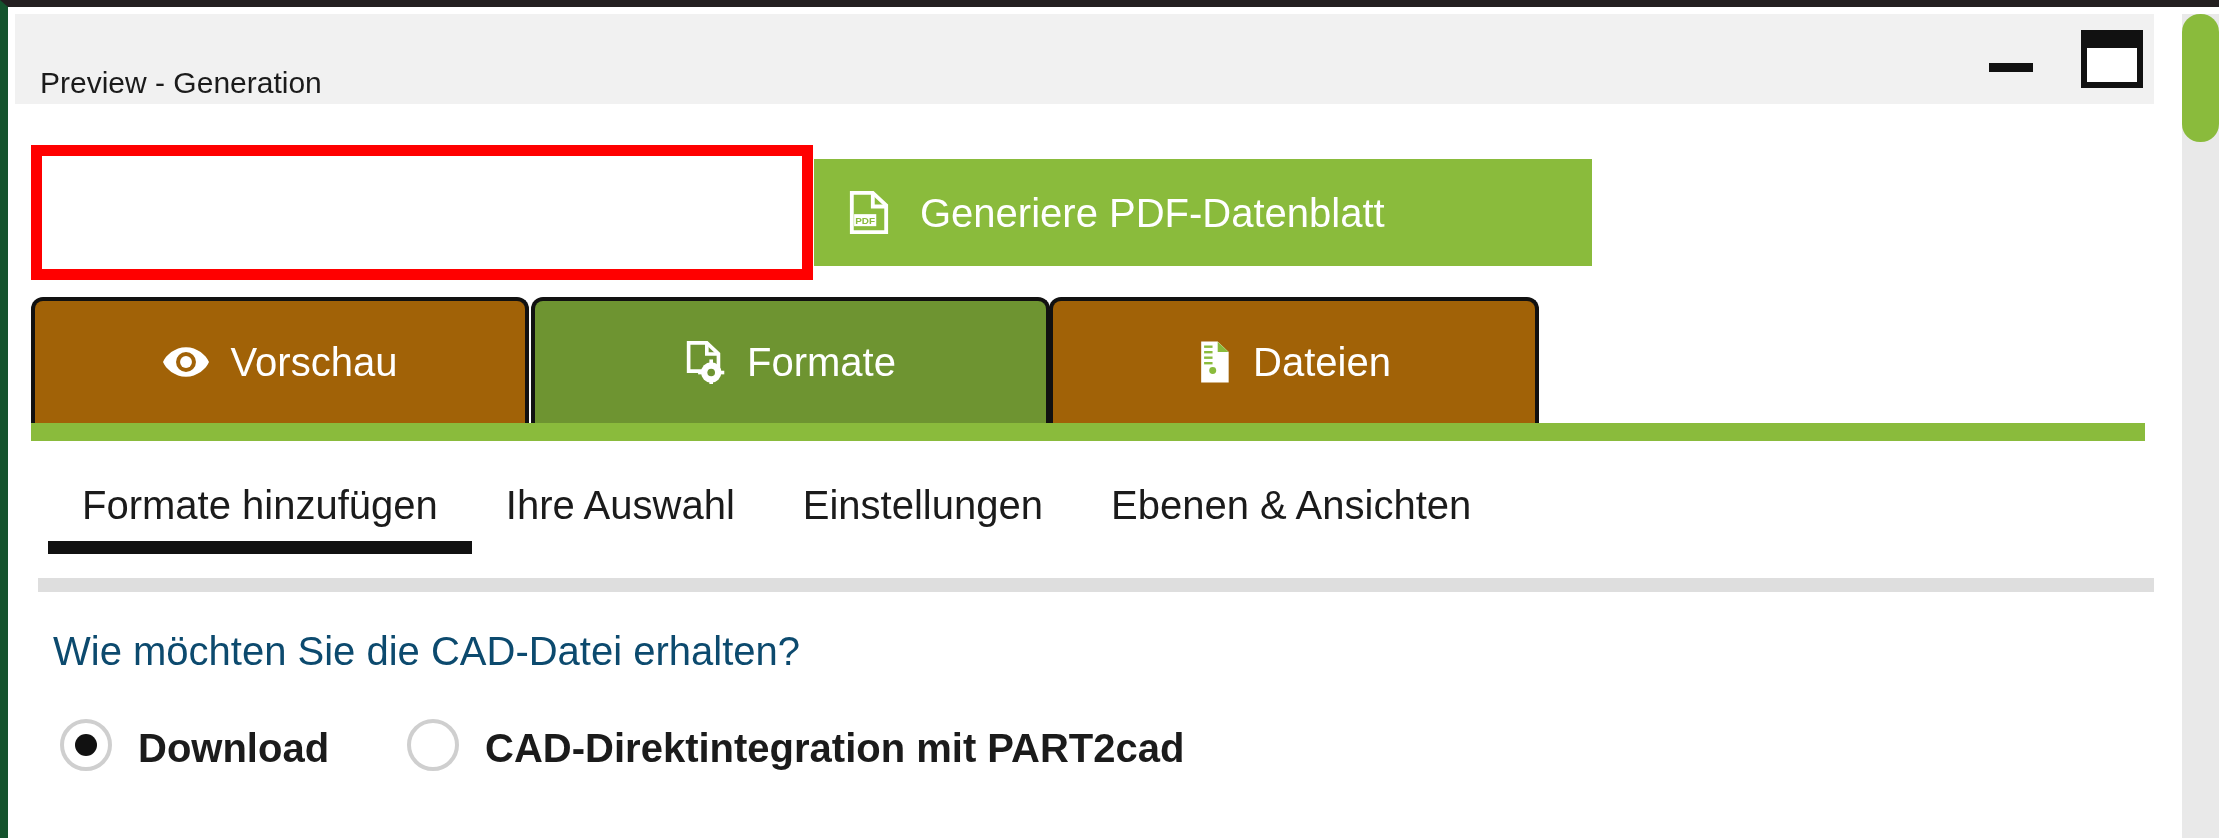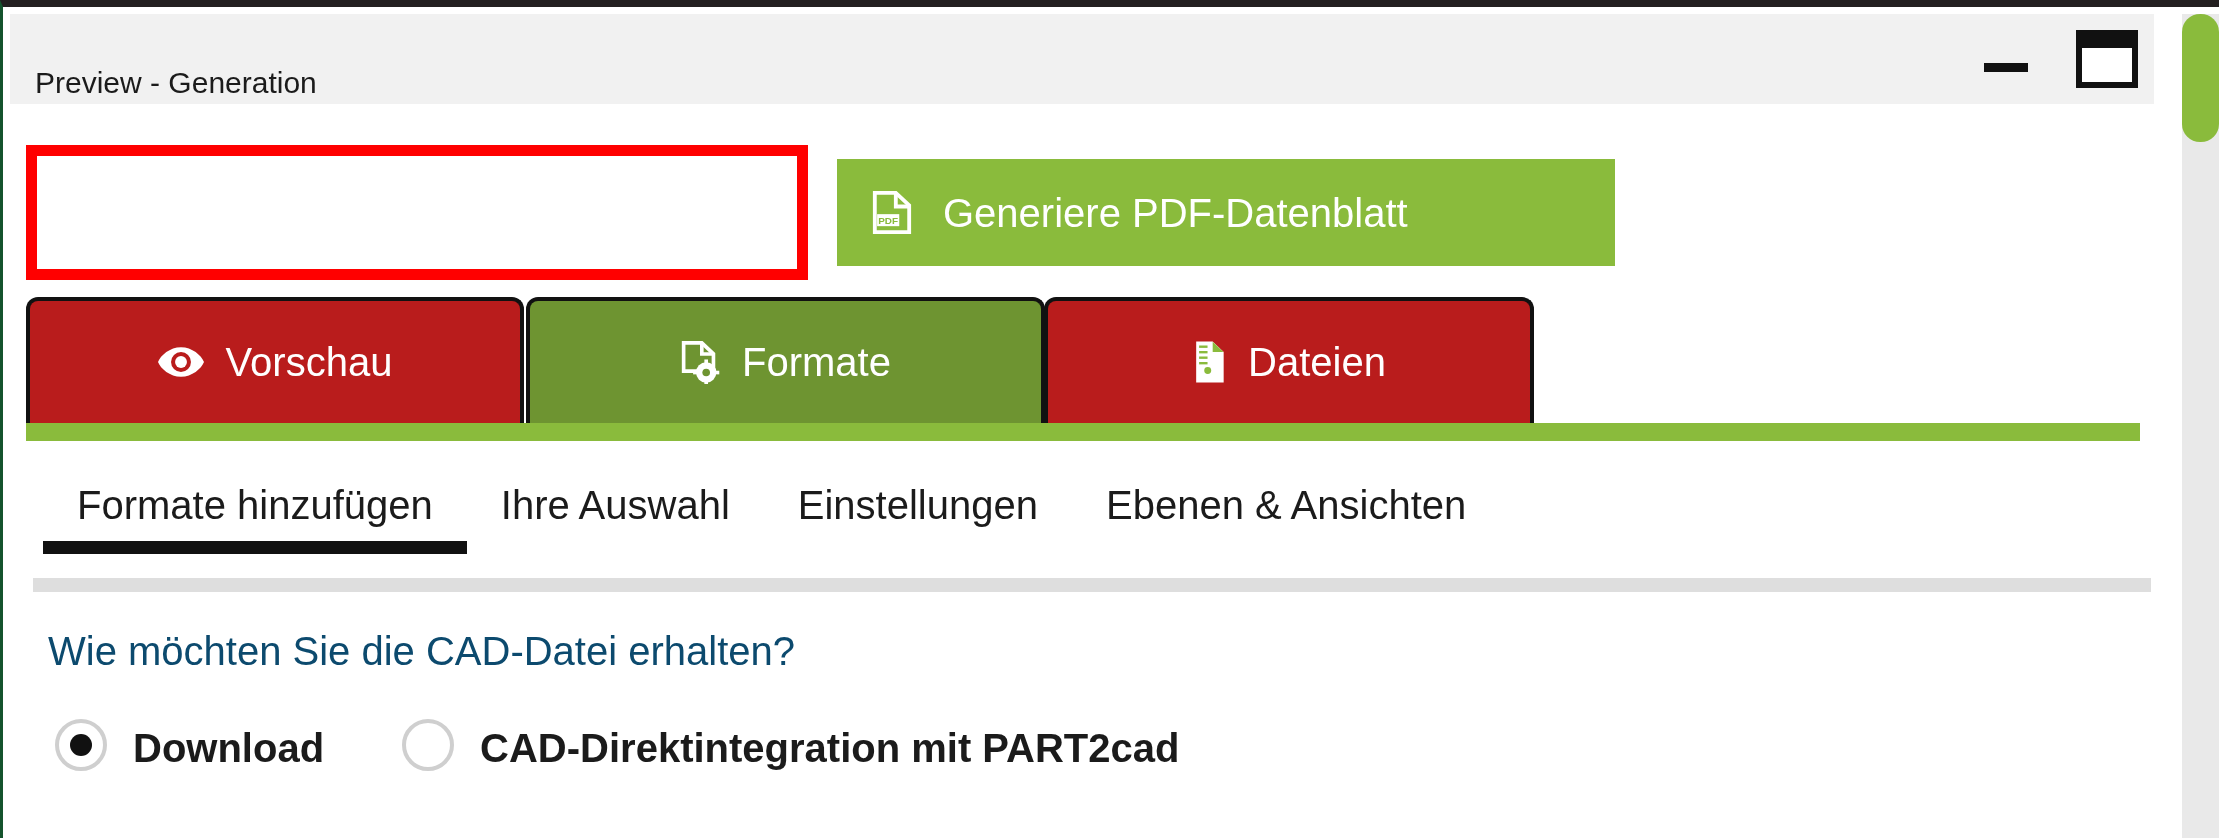--- a/index.html
+++ b/index.html
@@ -15,21 +15,21 @@
     -webkit-font-smoothing: antialiased;
   }
 
   
   .window {
     position: absolute;
     left: 0;
     top: 0;
     width: 2219px;
     height: 838px;
-    border-left: 3px solid #14532d;
+    border-left: 8px solid #14532d;
     border-top: 7px solid #231f20;
     box-sizing: border-box;
     background: #ffffff;
   }
 
   
   .titlebar {
     position: absolute;
     left: 7px;
     top: 7px;
@@ -94,21 +94,21 @@
     pointer-events: none;
   }
 
   
   .action-row {
     position: absolute;
     left: 38px;
     top: 152px;
     display: flex;
     align-items: flex-end;
-    gap: 44px;
+    gap: 16px;
   }
   .gbtn {
     background: #8ABB3C;
     border: none;
     color: #ffffff;
     font-family: "Liberation Sans", sans-serif;
     font-size: 40px;
     height: 107px;
     display: flex;
     align-items: center;
@@ -151,21 +151,21 @@
     border-top-right-radius: 12px;
     box-sizing: border-box;
     display: flex;
     align-items: center;
     justify-content: center;
     gap: 22px;
     color: #ffffff;
     font-size: 40px;
     cursor: pointer;
     white-space: nowrap;
-    background: #b91c1c;
+    background: #a16207;
   }
   .tab.is-active { background: #6E9431; }
   .tab-vorschau { left: 0px;    width: 498px; }
   .tab-formate  { left: 500px;  width: 519px; }
   .tab-dateien  { left: 982px;  width: 490px; margin-left: 36px; }
 
   .icon-eye  { width: 46px; height: 34px; flex: none; }
   .icon-fgear{ width: 40px; height: 44px; flex: none; }
   .icon-file { width: 34px; height: 44px; flex: none; }
 

